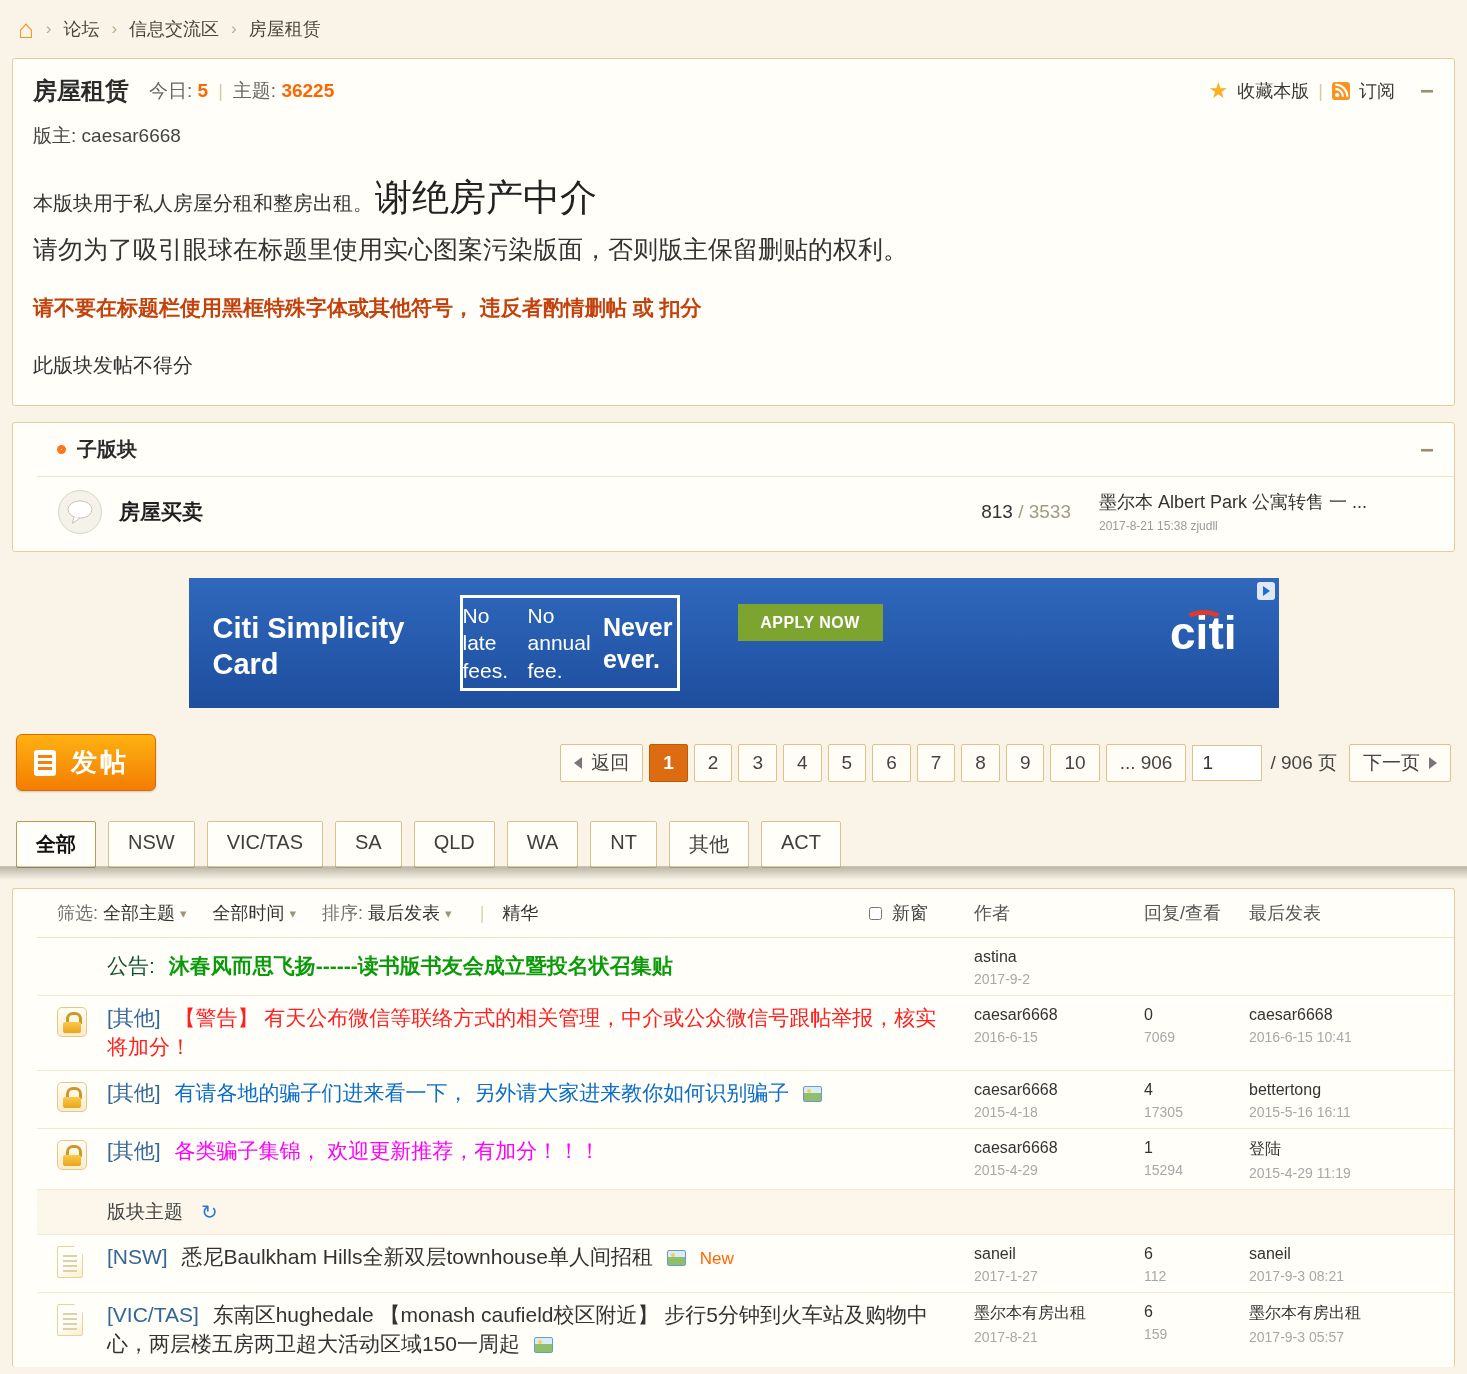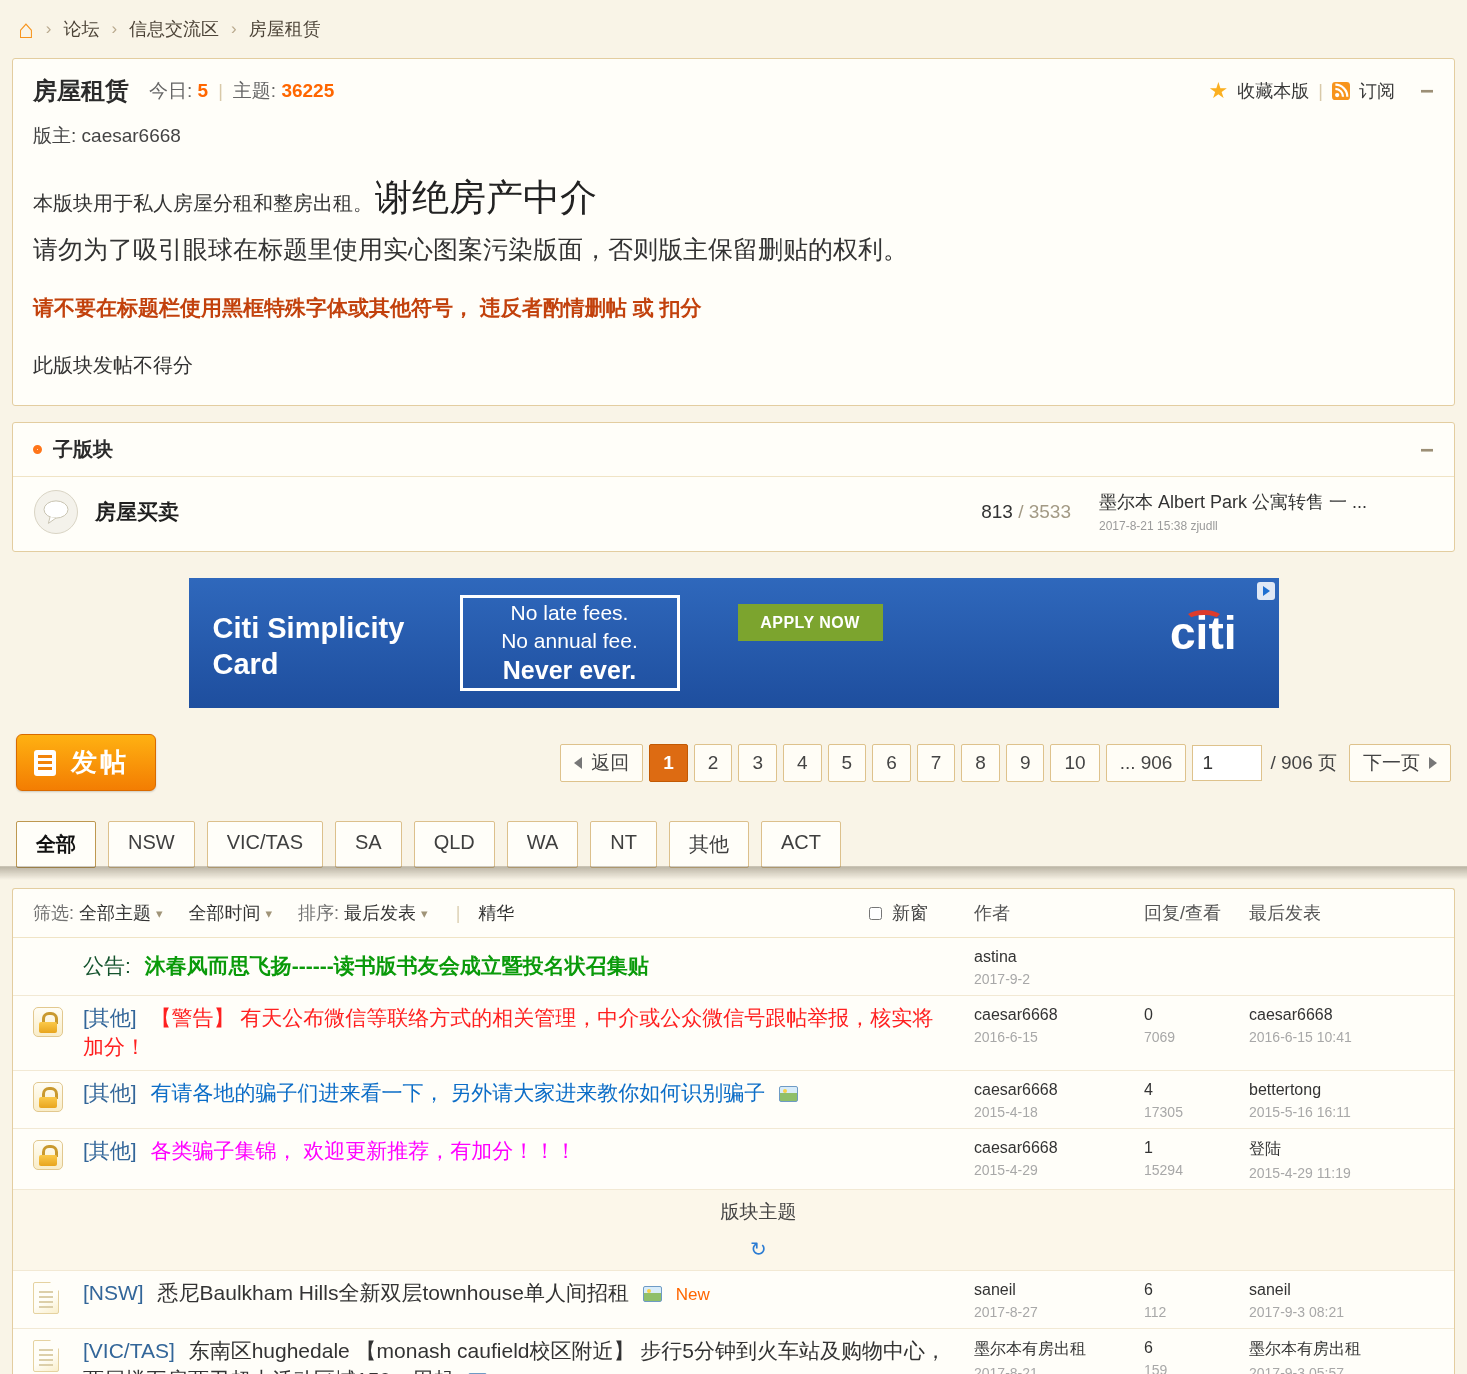--- a/index.html
+++ b/index.html
@@ -10,21 +10,21 @@
   }
   a { text-decoration: none; color: inherit; cursor: pointer; }
   .page { padding: 12px 12px 0; }
 
   
   .breadcrumb { display: flex; align-items: center; gap: 12px; font-size: 18px; color: #4D4438; padding: 4px 6px 16px; }
   .breadcrumb .sep { color: #B9A98E; font-size: 17px; }
   .home-icon { color: #F7941D; font-size: 26px; line-height: 1; }
 
   
-  .box { background: #FFFEF9; border: 1px solid #E3CDA0; border-radius: 3px; }
+  .box { background: #FFFEF9; border: 1px solid #E3CDA0; border-radius: 3px; padding-left: 24px; }
 
   .forum-box { padding: 16px 20px 26px; }
   .forum-head { display: flex; align-items: center; gap: 10px; }
   .forum-title { font-size: 24px; font-weight: bold; color: #2B2B2B; margin-right: 10px; }
   .stat { font-size: 19px; color: #666; }
   .stat b { color: #FF6600; }
   .pipe { color: #D8C9A8; font-size: 18px; }
   .head-right { margin-left: auto; display: flex; align-items: center; gap: 9px; font-size: 18px; color: #3A3A3A; }
   .star-icon { color: #FBB021; font-size: 22px; }
   .collapse-icon { color: #9C8F76; font-size: 24px; font-weight: bold; margin-left: 16px; line-height: 1; cursor: pointer; }
@@ -45,21 +45,21 @@
   .sub-row { display: flex; align-items: center; padding: 12px 20px 16px; }
   .sub-name { margin-left: 16px; font-size: 21px; font-weight: bold; color: #1F1F1F; flex: 1; }
   .sub-stats { width: 150px; text-align: right; font-size: 19px; color: #333; white-space: nowrap; }
   .sub-stats .total { color: #A39A85; }
   .sub-last { width: 335px; margin-left: 28px; font-size: 18px; color: #333; line-height: 1.4; }
   .sub-last .meta { color: #9A9A9A; font-size: 12px; display: block; margin-top: 3px; }
 
   
   .ad-banner { position: relative; width: 1090px; height: 130px; margin: 26px auto 0; background: linear-gradient(180deg, #2F68BC, #1E4E9E); }
   .ad-brand { position: absolute; left: 24px; top: 32px; color: #FFF; font-size: 29px; font-weight: bold; line-height: 1.25; }
-  .ad-tagbox { position: absolute; left: 271px; top: 17px; width: 220px; height: 96px; border: 3px solid #FFF; color: #FFF; display: flex; flex-direction: column; align-items: center; justify-content: center; font-size: 21px; line-height: 1.3; }
+  .ad-tagbox { position: absolute; left: 271px; top: 17px; width: 220px; height: 96px; border: 3px solid #FFF; color: #FFF; display: flex; flex-direction: row; align-items: center; justify-content: center; font-size: 21px; line-height: 1.3; }
   .ad-tag3 { font-weight: bold; font-size: 25px; }
   .ad-cta { position: absolute; left: 549px; top: 26px; width: 145px; height: 37px; background: #7CA42E; color: #FFF; font-size: 16px; font-weight: bold; letter-spacing: .5px; display: flex; align-items: center; justify-content: center; cursor: pointer; }
   .ad-logo { position: absolute; right: 42px; top: 32px; color: #FFF; font-size: 46px; font-weight: bold; line-height: 1; }
   .ad-arc { position: absolute; left: 14px; top: 0px; width: 40px; height: 20px; border: 5px solid transparent; border-top-color: #DD3B2B; border-radius: 50%; }
   .ad-choices { position: absolute; top: 4px; right: 4px; }
 
   
   .toolbar { display: flex; align-items: center; margin-top: 26px; padding: 0 4px; }
   .post-button { position: relative; display: inline-block; padding: 10px 26px 10px 54px; background: linear-gradient(#FFB112, #F37D02); border: 1px solid #D96A00; border-radius: 6px; color: #FFF; font-size: 26px; font-weight: bold; letter-spacing: 3px; box-shadow: 0 1px 2px rgba(0,0,0,.18); cursor: pointer; }
   .post-icon { position: absolute; left: 17px; top: 50%; transform: translateY(-50%); width: 22px; height: 26px; background: #FFF; border-radius: 3px; }
@@ -106,21 +106,21 @@
   .t-title { color: #333; }
   .t-title.c-red { color: #FF2020; }
   .t-title.c-blue { color: #0C6DC7; }
   .t-title.c-magenta { color: #FF00FF; }
   .a-name { display: block; font-size: 16px; color: #333; }
   .a-date { display: block; font-size: 14px; color: #A8A8A8; margin-top: 5px; }
   .r-num { display: block; font-size: 16px; color: #333; }
   .r-views { display: block; font-size: 14px; color: #A8A8A8; margin-top: 5px; }
   .t-new { color: #FF6600; font-size: 17px; margin-left: 8px; }
 
-  .section-row { display: flex; align-items: center; gap: 12px; padding: 9px 20px 9px 70px; border-top: 1px solid #F2E9D4; font-size: 19px; color: #444; background: #FCF7EA; flex-direction: column; }
+  .section-row { display: flex; align-items: center; gap: 18px; padding: 9px 20px 9px 70px; border-top: 1px solid #F2E9D4; font-size: 19px; color: #444; background: #FCF7EA; }
   .refresh-icon { color: #2B7CD3; font-size: 20px; }
 
   
   .icon-speaker { width: 30px; height: 26px; background: #F7941D; margin-left: 5px; clip-path: polygon(0 32%, 32% 32%, 64% 4%, 64% 96%, 32% 68%, 0 68%); }
   .ticon { display: inline-block; position: relative; }
   .ticon.c-lock { width: 30px; height: 30px; border: 1px solid #E2C88E; border-radius: 5px; background: linear-gradient(#FFFDF4, #F9EDC9); }
   .ticon.c-lock::before { content: ""; position: absolute; top: 4px; left: 8px; width: 10px; height: 9px; border: 3px solid #C9992E; border-bottom: none; border-radius: 7px 7px 0 0; }
   .ticon.c-lock::after { content: ""; position: absolute; top: 14px; left: 5px; width: 18px; height: 11px; background: linear-gradient(#FBC94A, #E8A51E); border-radius: 2px; }
   .ticon.c-page { width: 26px; height: 32px; border: 1px solid #E5D2A0; background: linear-gradient(150deg, #FFFEF8 55%, #FAEFCB); border-radius: 2px; }
   .ticon.c-page::before { content: ""; position: absolute; left: 5px; top: 8px; width: 14px; height: 2px; background: #DCCFA9; box-shadow: 0 5px 0 #DCCFA9, 0 10px 0 #DCCFA9, 0 15px 0 #DCCFA9; }
@@ -402,21 +402,21 @@
             <span class="ticon c-page"></span>
           </div>
           <div class="col-title">
             <a class="t-tag">[NSW]</a>
             <a class="t-title">悉尼Baulkham Hills全新双层townhouse单人间招租</a>
             <span class="icon-attach"></span>
             <span class="t-new">New</span>
           </div>
           <div class="col-author">
             <a class="a-name">saneil</a>
-            <span class="a-date">2017-8-27</span>
+            <span class="a-date">2017-1-27</span>
           </div>
           <div class="col-replies">
             <span class="r-num">6</span>
             <span class="r-views">112</span>
           </div>
           <div class="col-last">
             <a class="a-name">saneil</a>
             <a class="a-date">2017-9-3 08:21</a>
           </div>
         </div>

